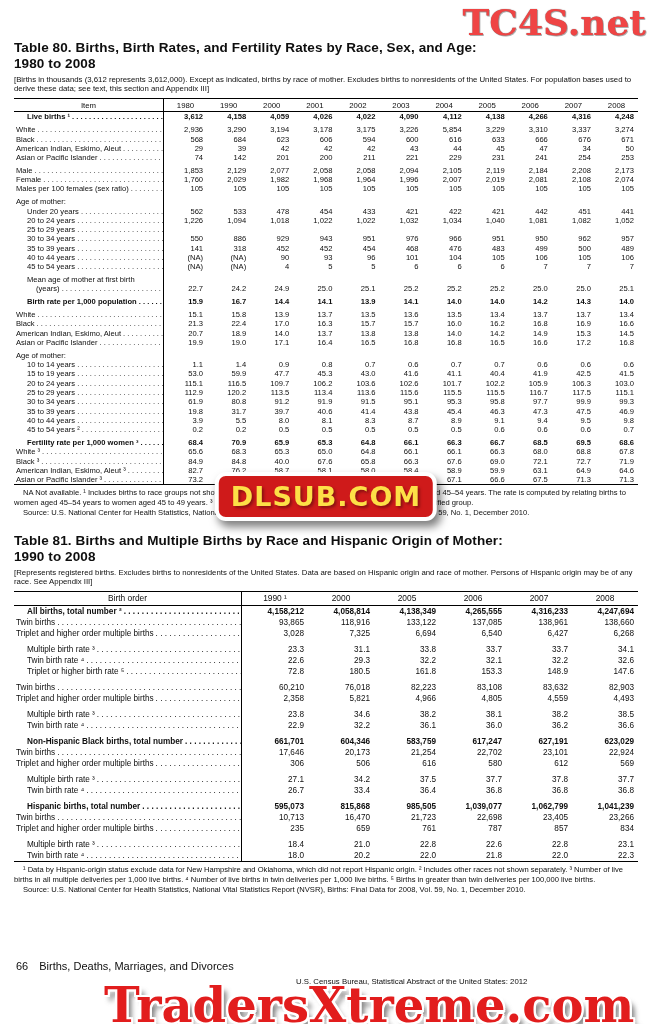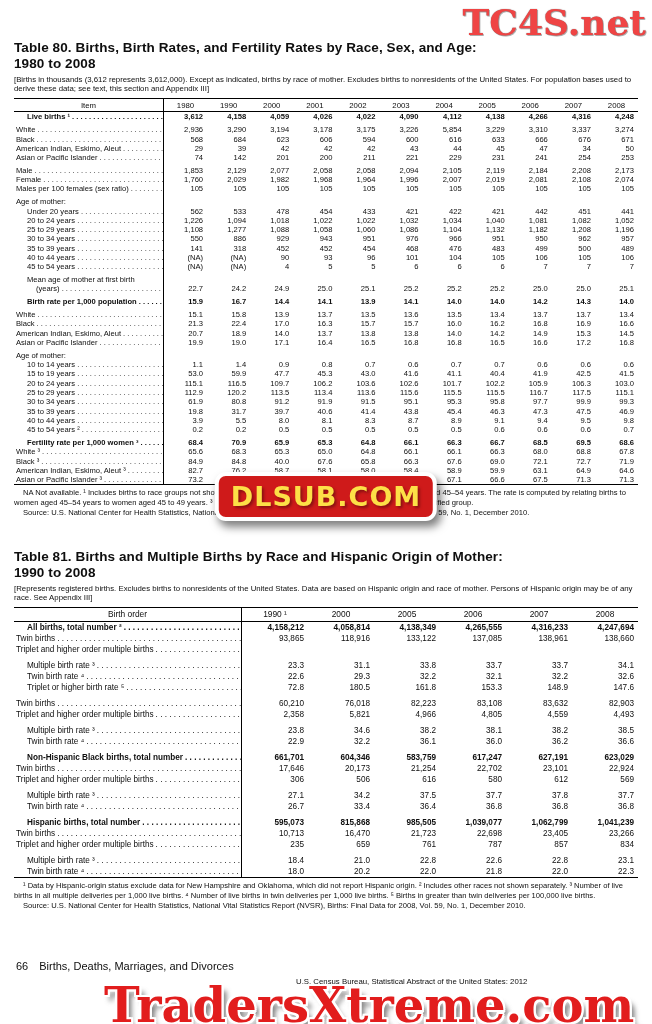--- a/index.html
+++ b/index.html
@@ -3,21 +3,21 @@
 <meta charset="utf-8">
 <style>
   * { margin:0; padding:0; box-sizing:border-box; }
   html,body { width:652px; height:1024px; }
   body { background:#fff; font-family:"Liberation Sans", sans-serif; color:#0e0e0e; position:relative; overflow:hidden; }
   .page { position:absolute; inset:0; padding:6px 14px 0 14px; }
 
   
   .tbl-title { font-weight:bold; font-size:13.5px; line-height:15.5px; letter-spacing:.1px; margin-top:34px; }
   .tbl-title span { display:block; }
-  .tbl-title.t2 { margin-top:32px; }
+  .tbl-title.t2 { margin-top:16px; }
   .tbl-note { font-size:7.8px; line-height:9.2px; margin:4px 0 5px 0; }
 
   
   .tbl { width:624px; border-top:1.5px solid #000; border-bottom:1.5px solid #000; }
   .trow { display:flex; align-items:stretch; }
   .stub { display:flex; align-items:flex-end; border-right:1px solid #000; overflow:hidden; }
   .vals { flex:1; display:flex; align-items:flex-end; }
   .vc { flex:1 1 0; text-align:right; padding-right:4px; white-space:nowrap; }
   .lbl { white-space:nowrap; }
   .dots { flex:1 1 auto; overflow:hidden; white-space:nowrap; margin-left:2px; }
@@ -338,33 +338,20 @@
           <div class="vc">1,081</div>
           <div class="vc">1,082</div>
           <div class="vc">1,052</div>
         </div>
       </div>
       <div class="trow">
         <div class="stub ind1">
           <span class="lbl">25 to 29 years</span>
           <span class="dots"></span>
         </div>
-        <div class="vals">
-          <div class="vc">1,108</div>
-          <div class="vc">1,277</div>
-          <div class="vc">1,088</div>
-          <div class="vc">1,058</div>
-          <div class="vc">1,060</div>
-          <div class="vc">1,086</div>
-          <div class="vc">1,104</div>
-          <div class="vc">1,132</div>
-          <div class="vc">1,182</div>
-          <div class="vc">1,208</div>
-          <div class="vc">1,196</div>
-        </div>
       </div>
       <div class="trow">
         <div class="stub ind1">
           <span class="lbl">30 to 34 years</span>
           <span class="dots"></span>
         </div>
         <div class="vals">
           <div class="vc">550</div>
           <div class="vc">886</div>
           <div class="vc">929</div>
@@ -961,20 +948,28 @@
           <div class="vc">137,085</div>
           <div class="vc">138,961</div>
           <div class="vc">138,660</div>
         </div>
       </div>
       <div class="trow">
         <div class="stub ind0">
           <span class="lbl">Triplet and higher order multiple births</span>
           <span class="dots"></span>
         </div>
+        <div class="vals">
+          <div class="vc">3,028</div>
+          <div class="vc">7,325</div>
+          <div class="vc">6,694</div>
+          <div class="vc">6,540</div>
+          <div class="vc">6,427</div>
+          <div class="vc">6,268</div>
+        </div>
       </div>
       <div class="trow spacer">
         <div class="stub ind0"></div>
         <div class="vals">
           <div class="vc"></div>
           <div class="vc"></div>
           <div class="vc"></div>
           <div class="vc"></div>
           <div class="vc"></div>
           <div class="vc"></div>

